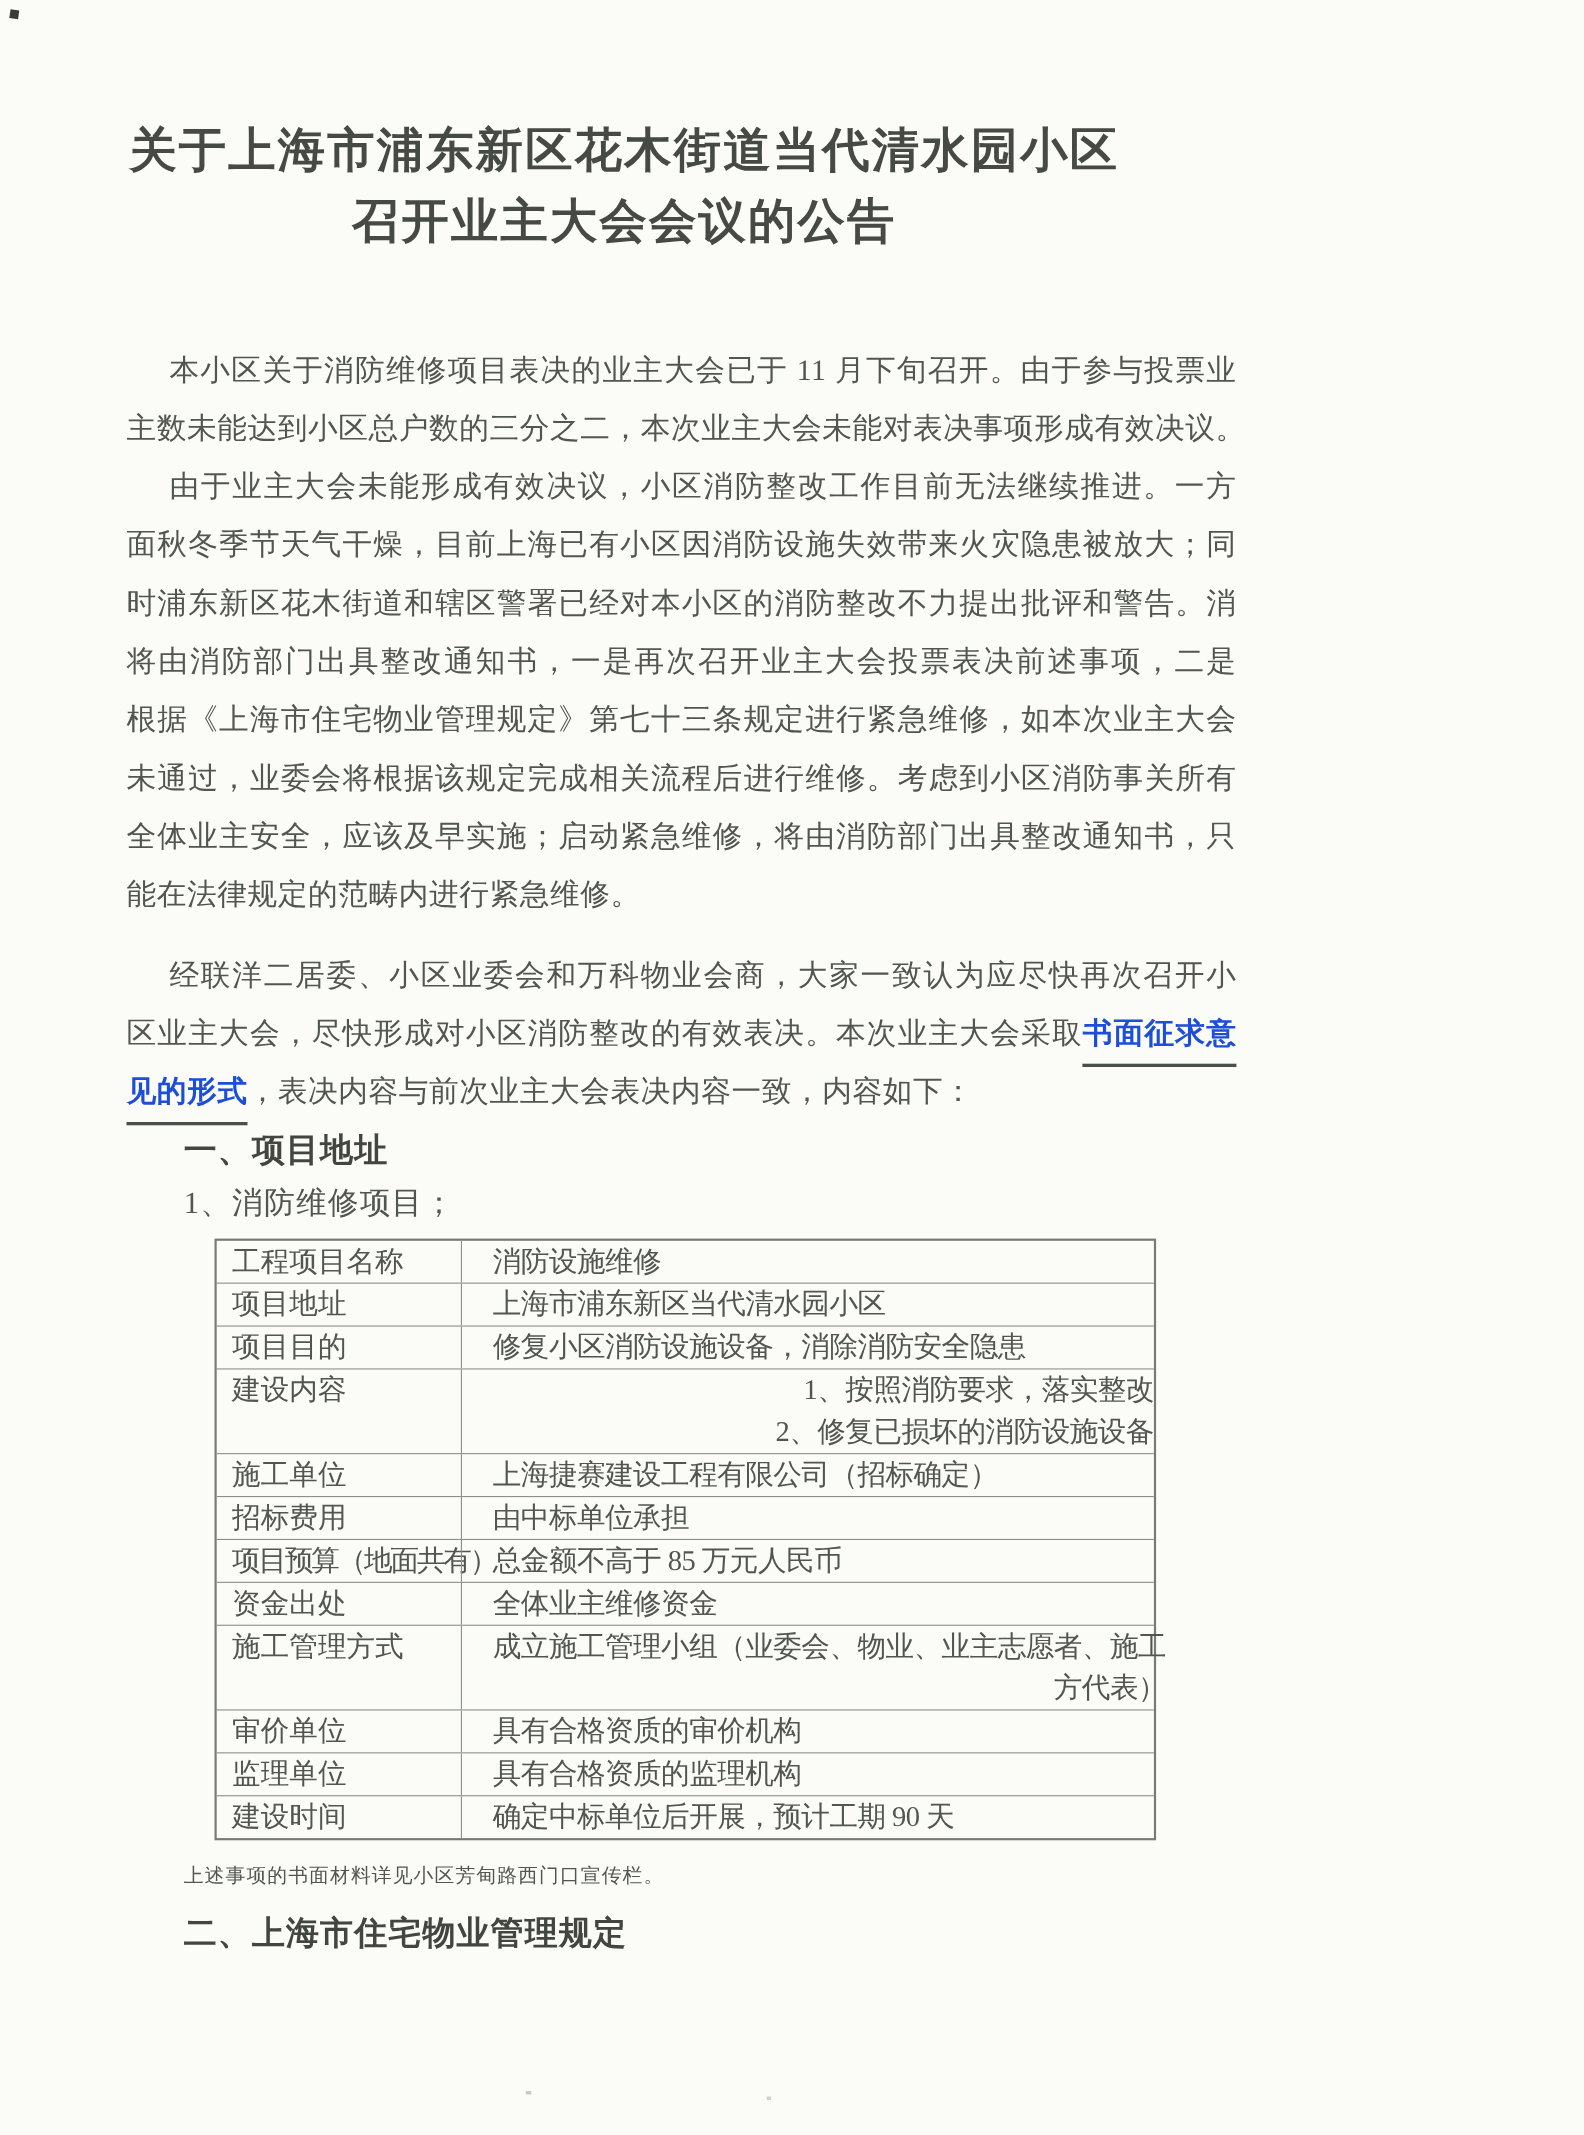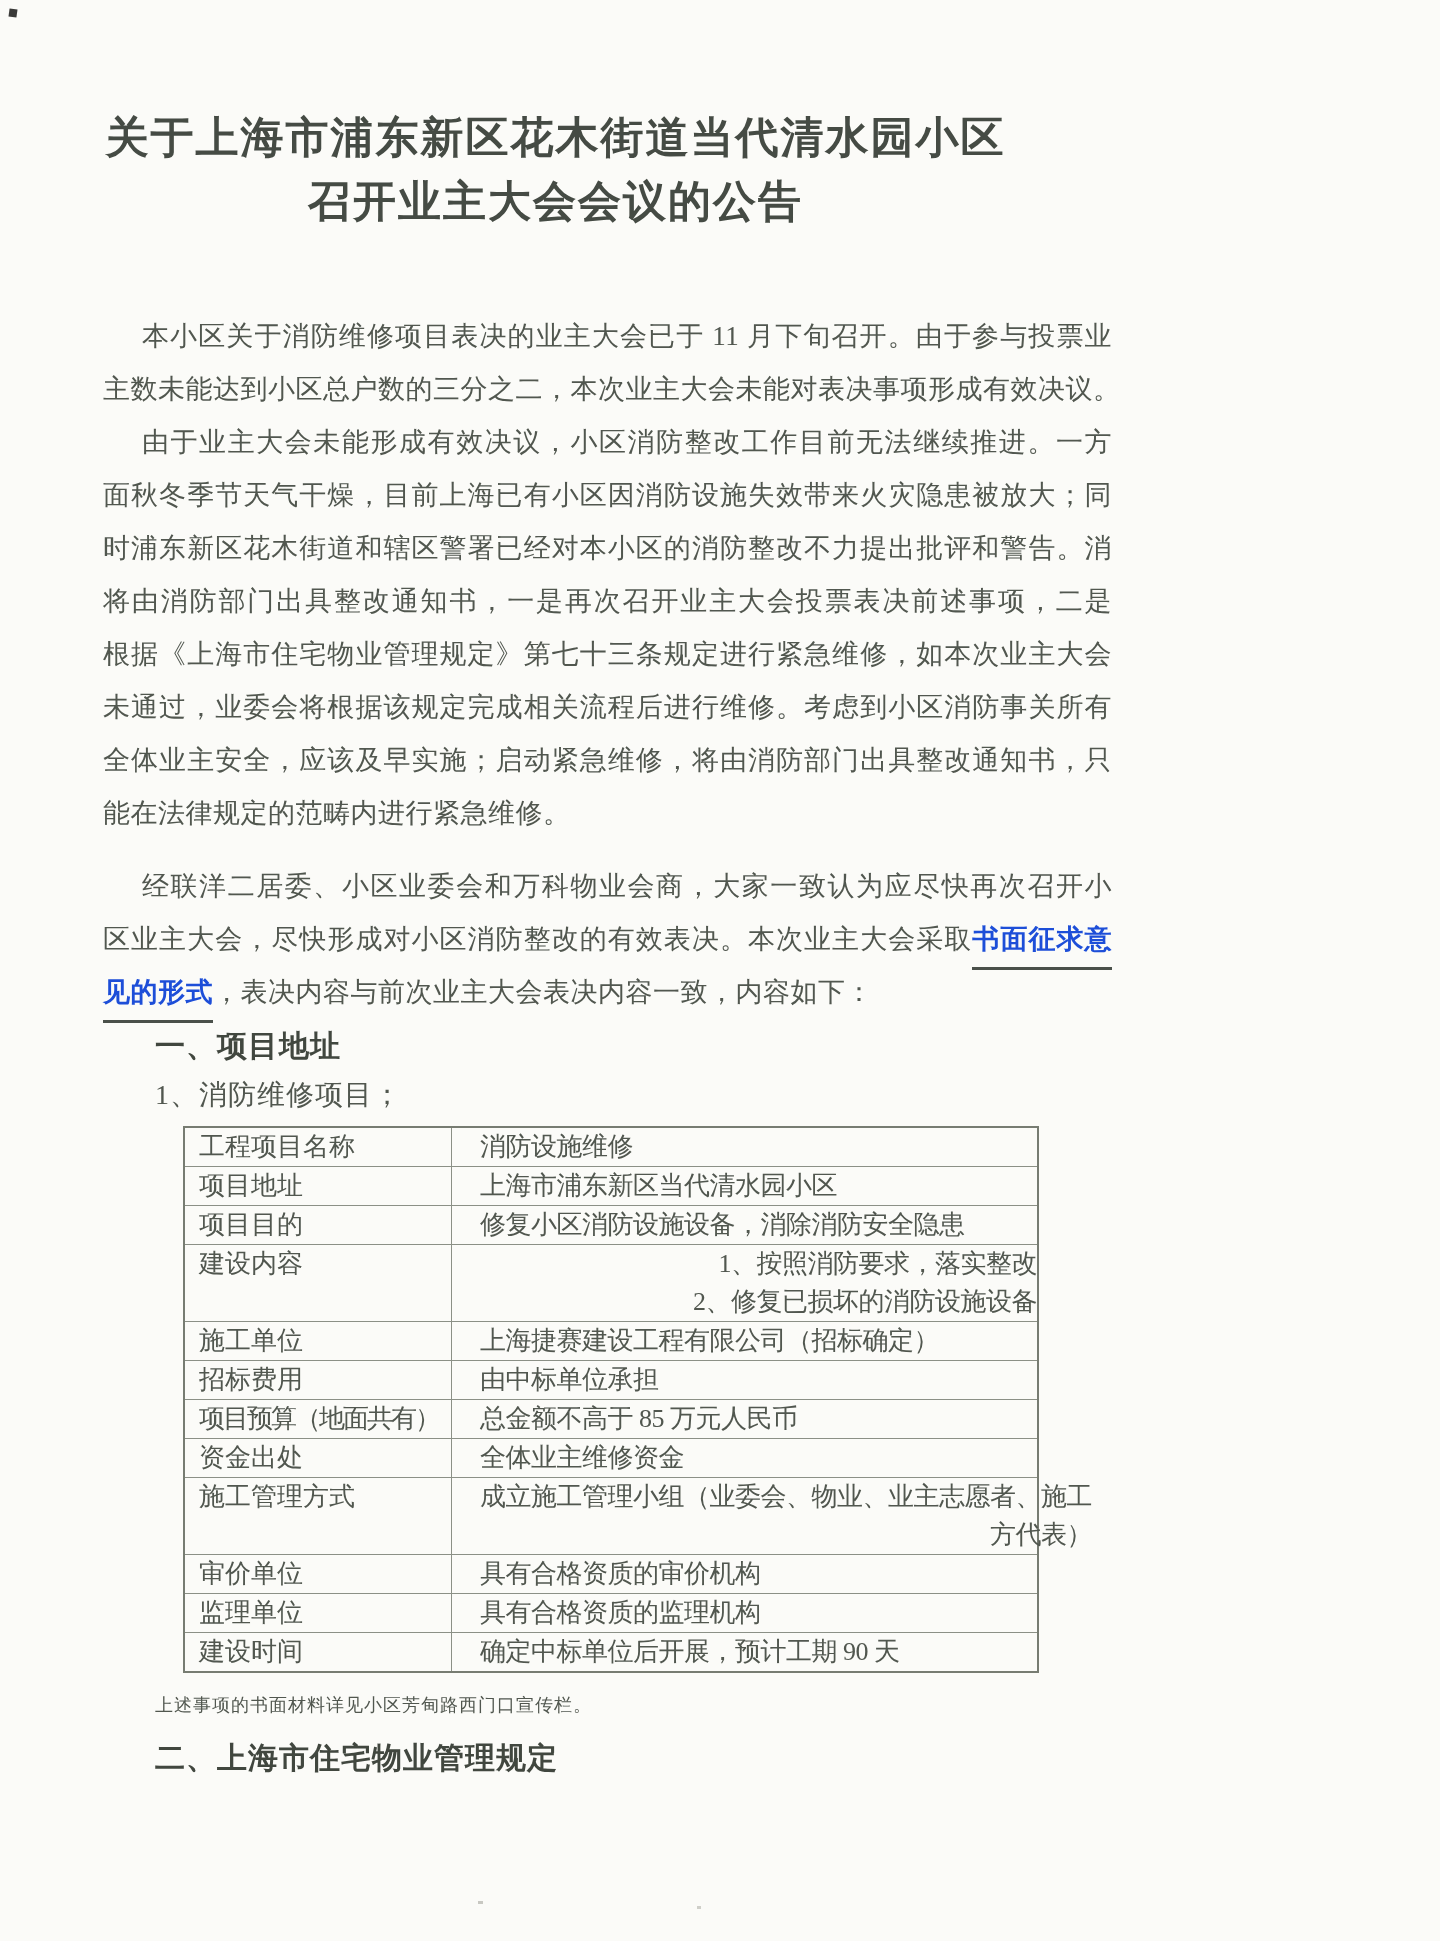--- a/index.html
+++ b/index.html
@@ -9,21 +9,21 @@
     font-family:"Liberation Serif","DejaVu Serif",serif;
     color:#51574f;
     position:relative;
     overflow:hidden;
   }
   .speck { position:absolute; background:#3a3a38; }
   .speck.tl { left:9px; top:9px; width:8px; height:8px; transform:rotate(8deg); }
   .speck.b1 { left:478px; top:1901px; width:5px; height:3px; background:#c8c8c2; }
   .speck.b2 { left:697px; top:1906px; width:4px; height:3px; background:#cfcfc9; }
 
-  .content { position:absolute; left:103px; top:0; width:1009px; }
+  .content { position:absolute; left:115px; top:0; width:1009px; }
 
   .title {
     margin:0; padding-top:106px; padding-right:104px;
     text-align:center; font-weight:bold;
     font-size:43px; line-height:64px; letter-spacing:2px;
     color:#454b44;
   }
   .title .tline { display:block; }
 
   .line {
@@ -50,21 +50,21 @@
   .item-line {
     font-size:28px; line-height:46px; height:46px;
     margin-left:52px; white-space:nowrap; letter-spacing:1px;
   }
 
   .vote-table {
     margin-left:80px; margin-top:8px; width:852px;
     border:2px solid #777c72;
     background:transparent;
   }
-  .trow { display:grid; grid-template-columns:222px 1fr; border-top:1px solid #8b9086;gap:44px; }
+  .trow { display:grid; grid-template-columns:222px 1fr; border-top:1px solid #8b9086; }
   .trow:first-child { border-top:none; }
   .tcell { font-size:26px; line-height:38px; white-space:nowrap; }
   .tcell.lbl { padding-left:14px; }
   .tcell.lbl.compact { letter-spacing:-2px; }
   .tcell.val { border-left:1px solid #8b9086; padding-left:28px; letter-spacing:-0.5px; }
   .vline { line-height:38px;text-align:right; }
 
   .after-table {
     margin-top:10px; margin-left:52px;
     font-size:18px; line-height:44px; height:44px;

